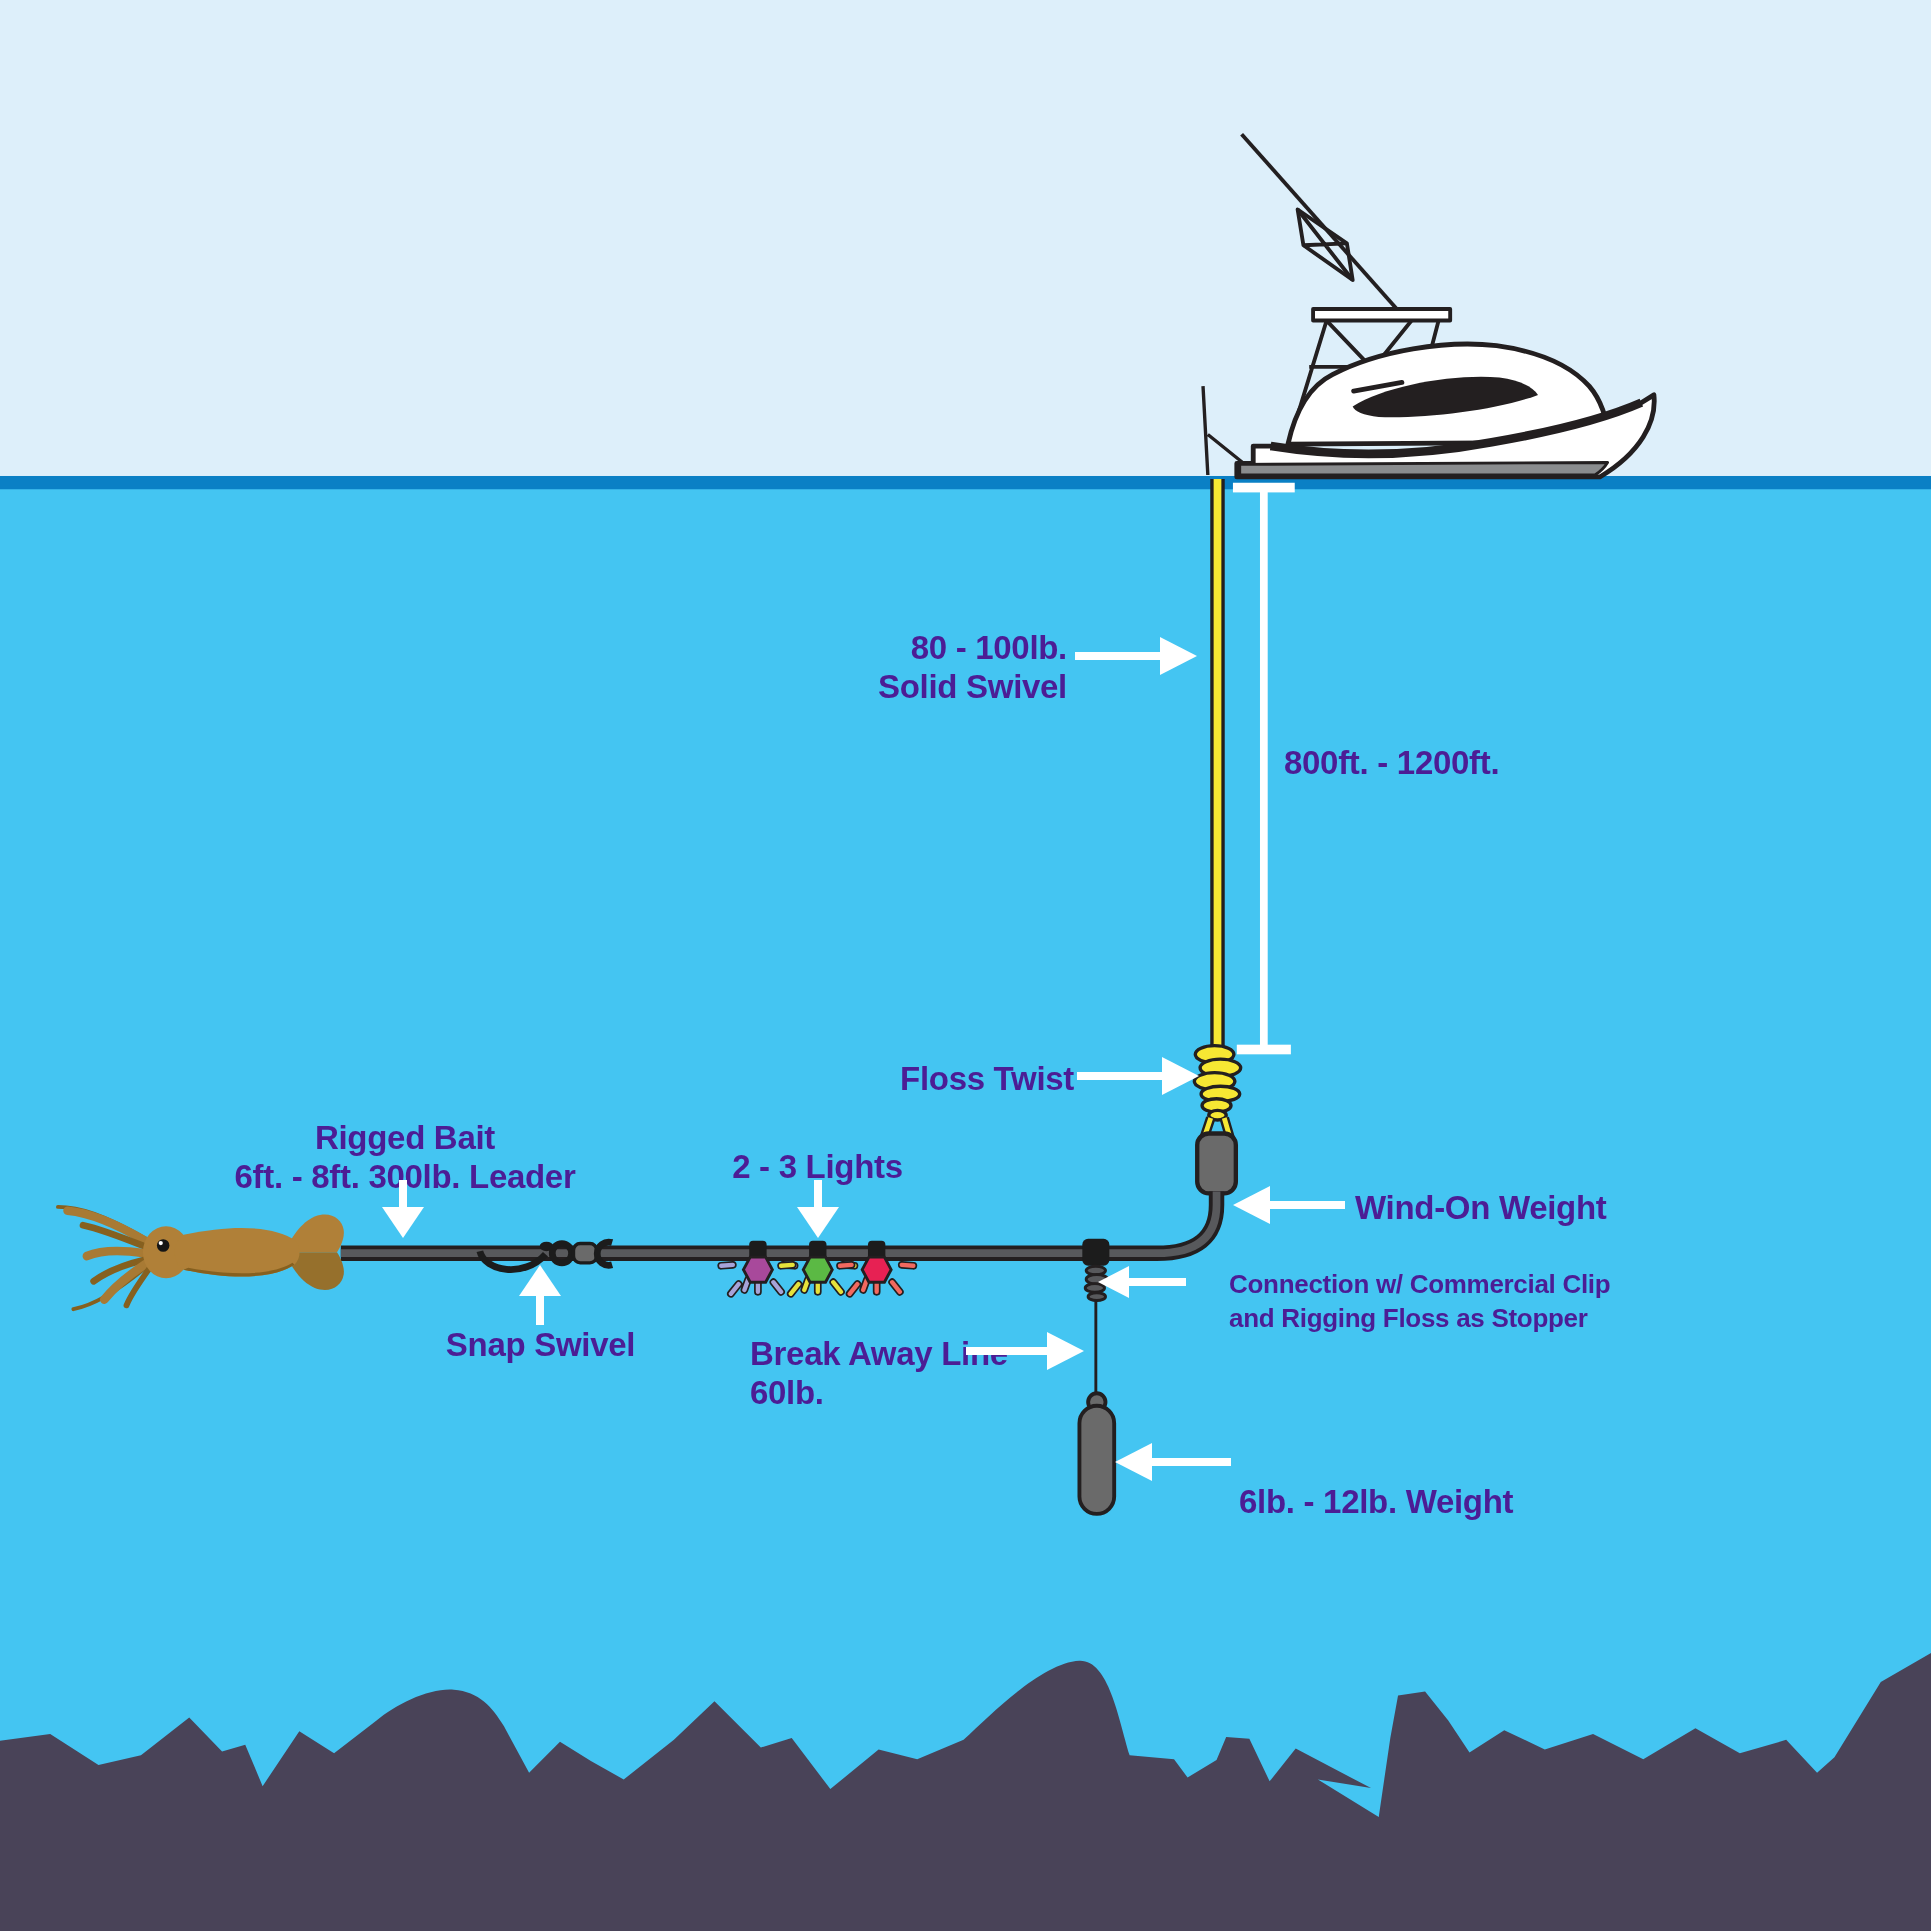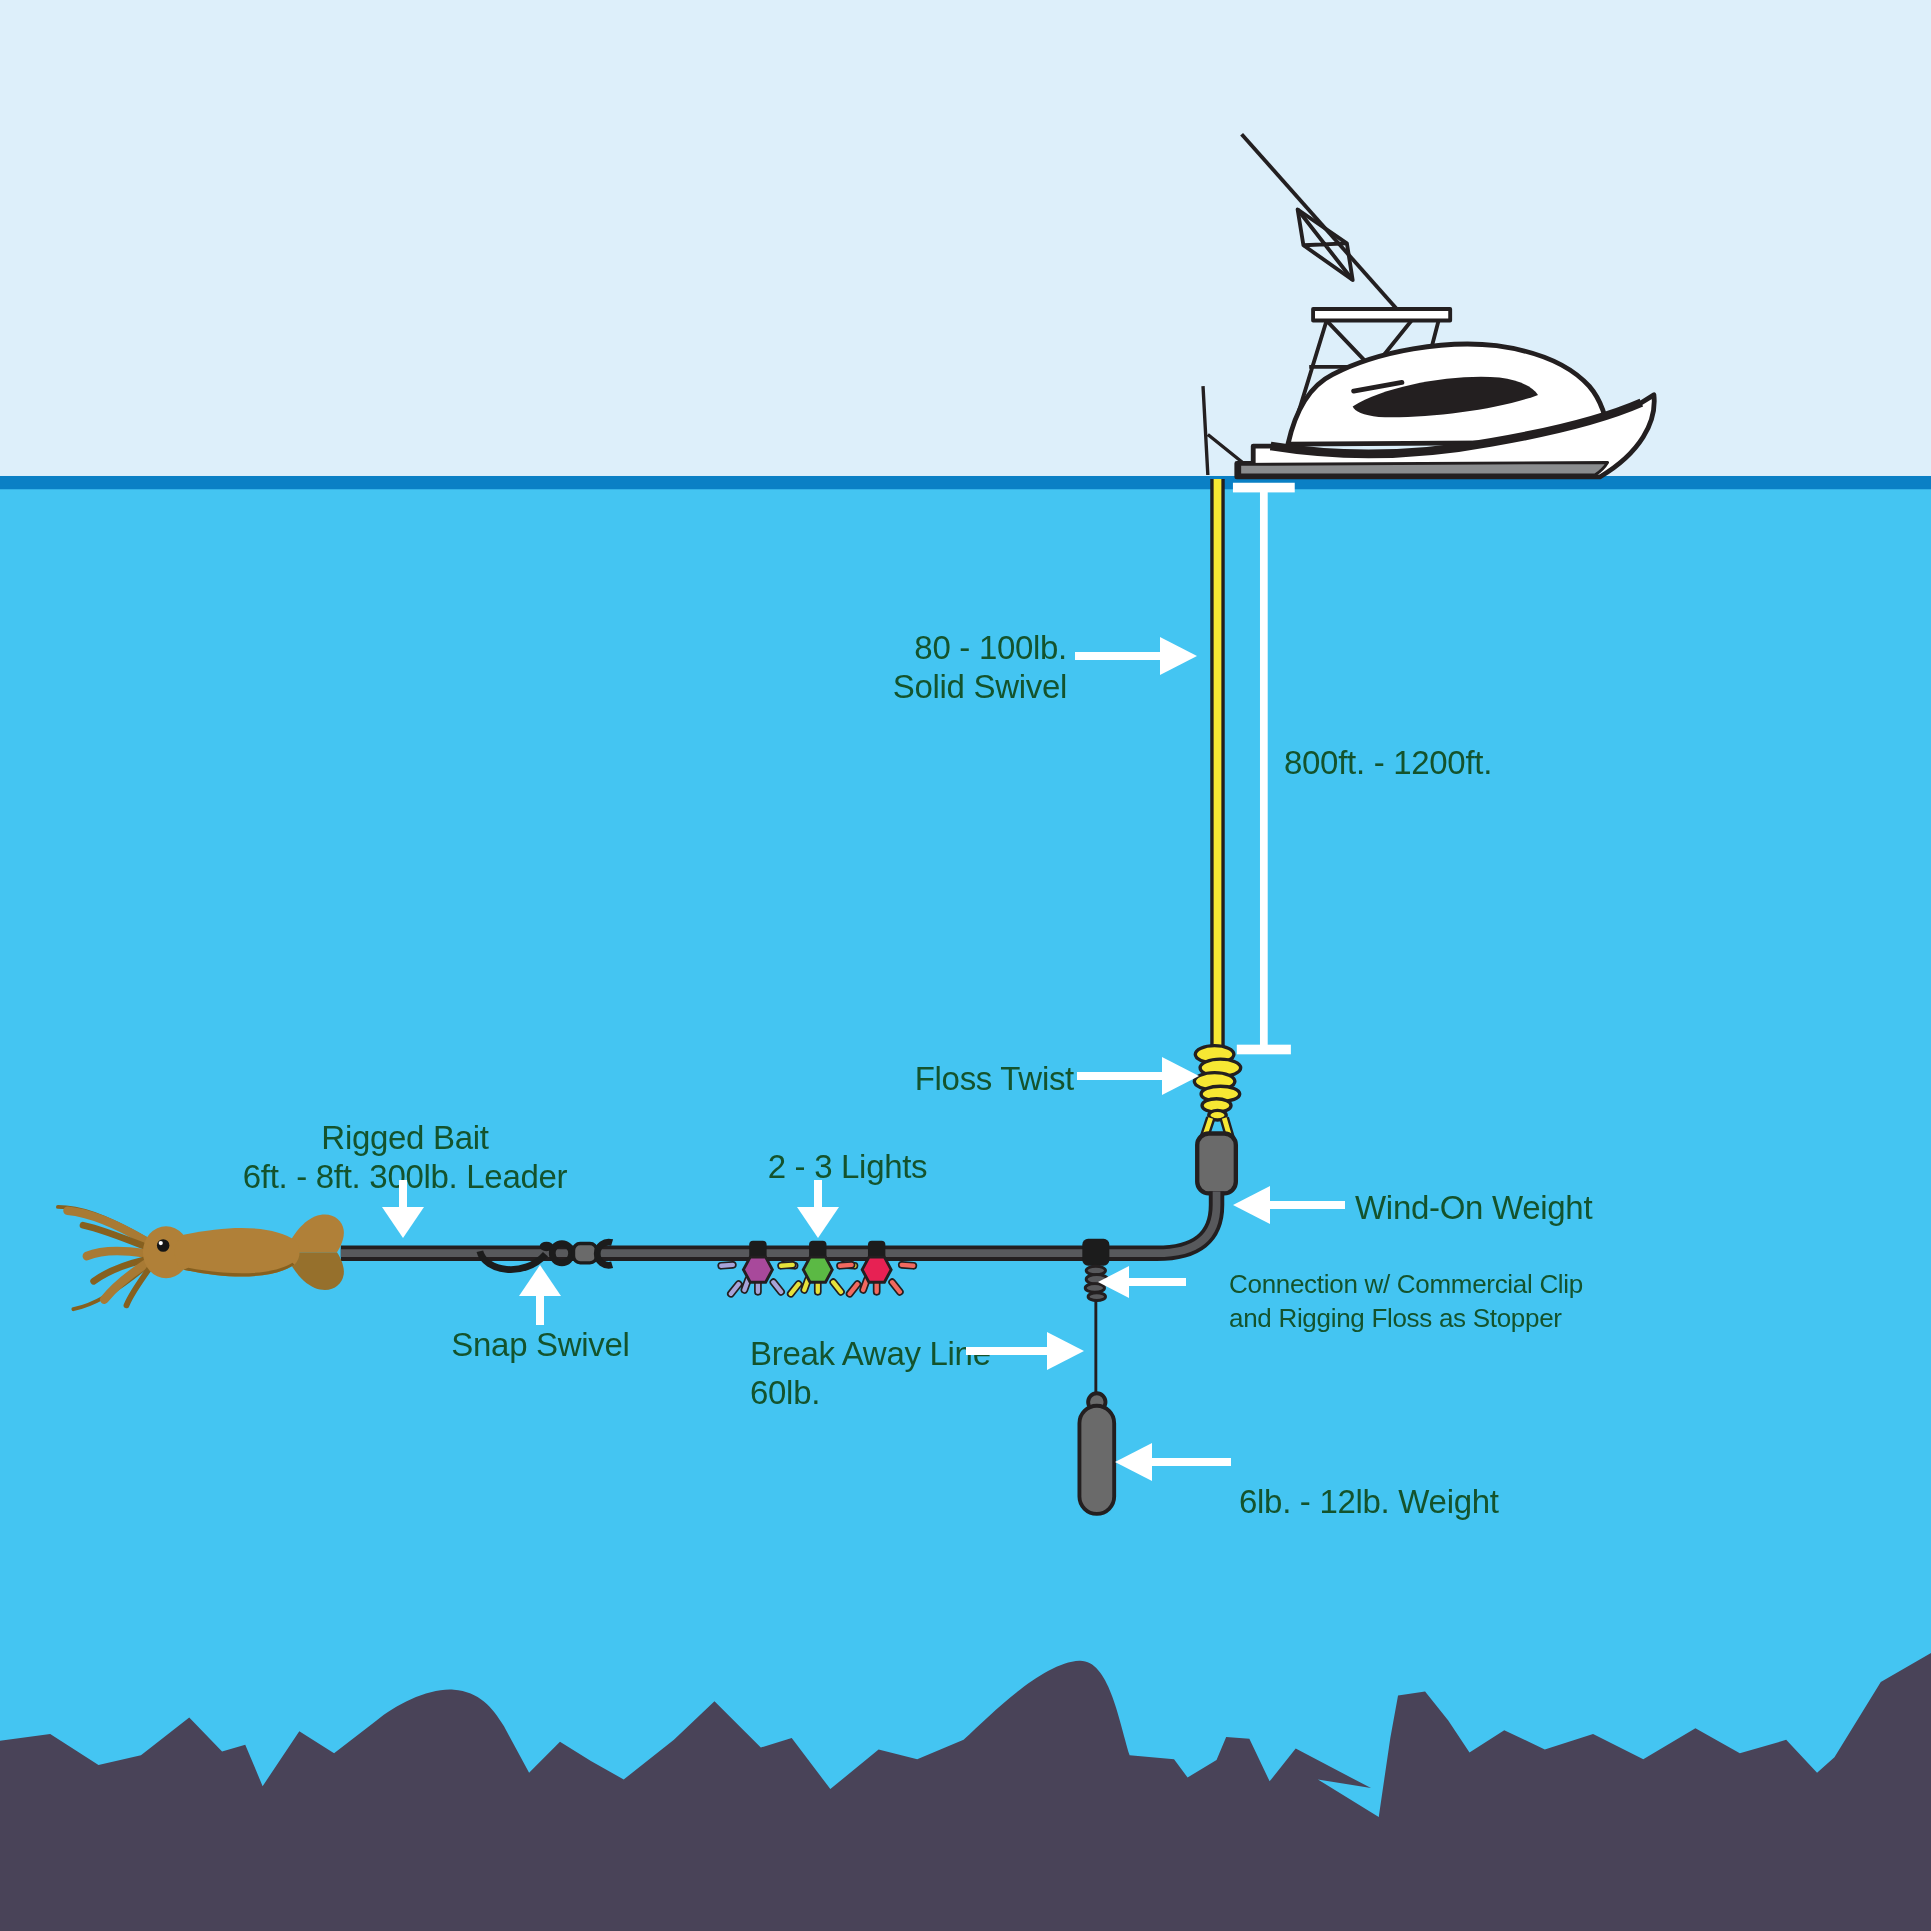--- a/index.html
+++ b/index.html
@@ -1,19 +1,19 @@
 <!DOCTYPE html>
 <html><head>
 <meta charset="utf-8">
 <style>
   html,body{margin:0;padding:0;background:#44c5f2;}
   .scene{position:relative;width:1931px;height:1931px;overflow:hidden;
          font-family:"Liberation Sans",sans-serif;}
   .scene svg{position:absolute;left:0;top:0;}
-  .label{position:absolute;color:#14532d;font-weight:normal;font-size:33px;
+  .label{position:absolute;color:#4c1d95;font-weight:bold;font-size:33px;
          line-height:39px;letter-spacing:-0.3px;white-space:nowrap;}
   .label.small{font-size:26px;line-height:34px;}
   .label.center{text-align:center;}
   .label.right{text-align:right;}
   
   .arrow{position:absolute;display:flex;align-items:center;}
   .arrow .shaft{height:8.7px;background:#ffffff;}
   .arrow-right .head{width:0;height:0;border-top:19.3px solid transparent;
       border-bottom:19.3px solid transparent;border-left:37px solid #ffffff;}
   .arrow-left .head{width:0;height:0;border-top:19.3px solid transparent;
@@ -201,21 +201,21 @@
     <div class="shaft" style="width:81px;"></div>
       <div class="head"></div>
   </div>
 
   <div class="arrow arrow-left" style="left:1115px;top:1443px;">
     <div class="head"></div>
       <div class="shaft" style="width:79px;"></div>
   </div>
   <div class="label" style="left:1239px;top:1446px;margin-top:36px;">6lb. - 12lb. Weight</div>
 
-  <div class="label center" style="left:727px;top:1147px;width:241px;">2 - 3 Lights</div>
+  <div class="label center" style="left:697px;top:1147px;width:241px;">2 - 3 Lights</div>
   <div class="arrow-v arrow-down" style="left:797px;top:1180px;width:42px;">
     <div class="shaft" style="height:27px;"></div>
       <div class="head"></div>
   </div>
 
   <div class="arrow-v arrow-up" style="left:519px;top:1265px;width:42px;">
     <div class="head"></div>
       <div class="shaft" style="height:29px;"></div>
   </div>
   <div class="label center" style="left:420px;top:1325px;width:241px;">Snap Swivel</div>

